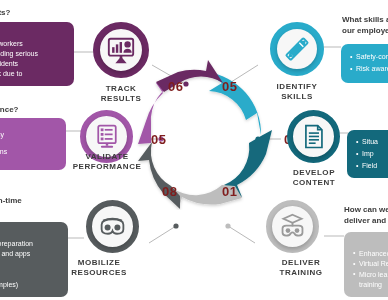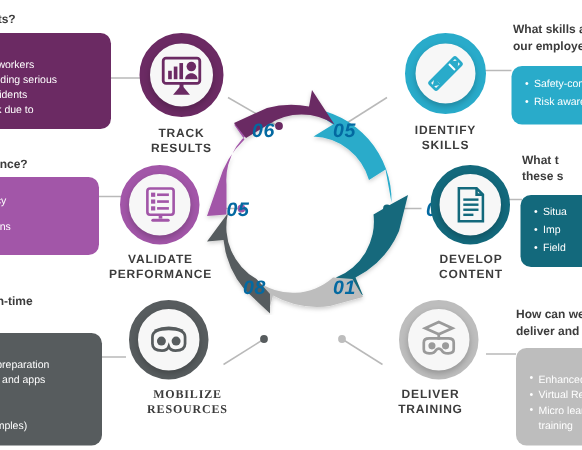--- a/index.html
+++ b/index.html
@@ -27,21 +27,21 @@
   .node{position:absolute;}
   .ring{position:absolute;border-radius:50%;box-sizing:border-box;
         background:#f7f7f7;display:flex;align-items:center;justify-content:center;}
   .ring:after{content:"";position:absolute;inset:0;border-radius:50%;
         box-shadow:0 2px 4px rgba(0,0,0,.22);}
   .ring svg{position:relative;z-index:2;}
   .nlabel{position:absolute;text-align:center;font-weight:bold;
           color:#3c3c3c;letter-spacing:.55px;line-height:1.2;white-space:pre;}
 
   
-  .num{position:absolute;color:#0369a1;font-weight:bold;font-size:13px;letter-spacing:.4px;font-style:italic;}
+  .num{position:absolute;color:#7f1d1d;font-weight:bold;font-size:13px;letter-spacing:.4px;}
 </style>
 </head>
 <body>
 
 <div class="stage" data-name="infographic-canvas">
 
   <svg class="wires" data-name="connector-lines" viewBox="0 0 388 300" width="388" height="300">
     <g fill="none" stroke="#b9b9b9" stroke-width="1">
 
       <path d="M152,65 L185,84"></path>
@@ -137,48 +137,48 @@
         <rect x="8.8" y="6.2" width="3.2" height="3.2" fill="#A256A8"></rect>
         <rect x="13.4" y="6.8" width="9" height="2" fill="#A256A8"></rect>
         <rect x="8.8" y="11.4" width="3.2" height="3.2" fill="#A256A8"></rect>
         <rect x="13.4" y="12" width="9" height="2" fill="#A256A8"></rect>
         <rect x="8.8" y="16.6" width="3.2" height="3.2" fill="#A256A8"></rect>
         <rect x="13.4" y="17.2" width="9" height="2" fill="#A256A8"></rect>
         <rect x="14.6" y="23" width="2.8" height="3" fill="#A256A8"></rect>
         <rect x="9" y="26" width="14" height="2.4" rx="1.2" fill="#A256A8"></rect>
       </svg>
     </div>
-    <div class="nlabel" style="left:56px;top:168px;width:102px;font-size:8px;" data-name="validate-performance-label">VALIDATE
+    <div class="nlabel" style="left:56px;top:152px;width:102px;font-size:8px;" data-name="validate-performance-label">VALIDATE
 PERFORMANCE</div>
   </div>
 
   <div class="node" data-name="node-mobilize-resources">
     <div class="ring" style="left:86px;top:200px;width:53px;height:53px;border:6.5px solid #575C5E;" data-name="mobilize-resources-ring">
       <svg width="29" height="29" viewBox="0 0 32 32" data-name="safety-goggles-icon">
         <path d="M4 14 Q4 8 16 8 Q28 8 28 14 L28 19 Q28 24 21 24 Q17 24 16 21 Q15 24 11 24 Q4 24 4 19 Z" fill="none" stroke="#575C5E" stroke-width="2"></path>
         <path d="M5.6 9.5 Q16 5 26.4 9.5" fill="none" stroke="#575C5E" stroke-width="2"></path>
         <circle cx="10.6" cy="17" r="3.3" fill="#575C5E"></circle>
         <circle cx="21.4" cy="17" r="3.3" fill="#575C5E"></circle>
       </svg>
     </div>
-    <div class="nlabel" style="left:74px;top:258px;width:102px;font-size:8px;font-family:Liberation Serif, serif;" data-name="mobilize-resources-label">MOBILIZE
+    <div class="nlabel" style="left:48px;top:258px;width:102px;font-size:8px;" data-name="mobilize-resources-label">MOBILIZE
 RESOURCES</div>
   </div>
 
   <div class="node" data-name="node-deliver-training">
     <div class="ring" style="left:266px;top:200px;width:53px;height:53px;border:6.5px solid #BDBDBD;" data-name="deliver-training-ring">
       <svg width="29" height="29" viewBox="0 0 32 32" data-name="vr-graduation-icon">
         <path d="M16 3 L26 7.5 L16 12 L6 7.5 Z" fill="none" stroke="#9a9a9a" stroke-width="2"></path>
         <path d="M16 12 L16 16" fill="none" stroke="#9a9a9a" stroke-width="2"></path>
         <path d="M5 18 Q5 15 9 15 L23 15 Q27 15 27 18 L27 23 Q27 26 23 26 Q19 26 18 23.5 Q16 21.5 14 23.5 Q13 26 9 26 Q5 26 5 23 Z" fill="none" stroke="#9a9a9a" stroke-width="2"></path>
         <circle cx="11" cy="20.5" r="2.6" fill="#9a9a9a"></circle>
         <circle cx="21" cy="20.5" r="2.6" fill="#9a9a9a"></circle>
       </svg>
     </div>
-    <div class="nlabel" style="left:238px;top:258px;width:98px;font-size:8px;" data-name="deliver-training-label">DELIVER
+    <div class="nlabel" style="left:252px;top:258px;width:98px;font-size:8px;" data-name="deliver-training-label">DELIVER
 TRAINING</div>
   </div>
 
   <div class="node" data-name="node-develop-content">
     <div class="ring" style="left:287px;top:110px;width:53px;height:53px;border:6.5px solid #13697C;" data-name="develop-content-ring">
       <svg width="27" height="27" viewBox="0 0 32 32" data-name="document-icon">
         <path d="M7 3 L21 3 L26 8 L26 29 L7 29 Z" fill="none" stroke="#13697C" stroke-width="2"></path>
         <path d="M21 3 L21 8 L26 8" fill="none" stroke="#13697C" stroke-width="2"></path>
         <rect x="10.5" y="11" width="12" height="1.9" fill="#13697C"></rect>
         <rect x="10.5" y="15" width="12" height="1.9" fill="#13697C"></rect>
@@ -242,22 +242,20 @@
 
   <div class="q" style="left:342px;top:14px;font-size:8px;line-height:1.4;white-space:pre;" data-name="identify-skills-question">What skills ar
 our employee</div>
   <div class="callout" data-name="identify-skills-callout" style="left:341px;top:44px;width:90px;padding:7px 9px;background:#29ABCA;font-size:7px;line-height:1.75;">
     <ul>
       <li data-name="list-item">Safety-com</li>
       <li data-name="list-item">Risk aware</li>
     </ul>
   </div>
 
-  <div class="q" style="left:348px;top:101px;font-size:8px;line-height:1.4;white-space:pre;" data-name="develop-content-question">What t
-these s</div>
   <div class="callout" data-name="develop-content-callout" style="left:347px;top:130px;width:90px;padding:6px 9px;background:#13697C;font-size:7px;line-height:1.72;">
     <ul>
       <li data-name="list-item">Situa</li>
       <li data-name="list-item">Imp</li>
       <li data-name="list-item">Field</li>
     </ul>
   </div>
 
   <div class="q" style="left:344px;top:204px;font-size:8px;line-height:1.4;white-space:pre;" data-name="deliver-training-question">How can we
 deliver and t</div>

